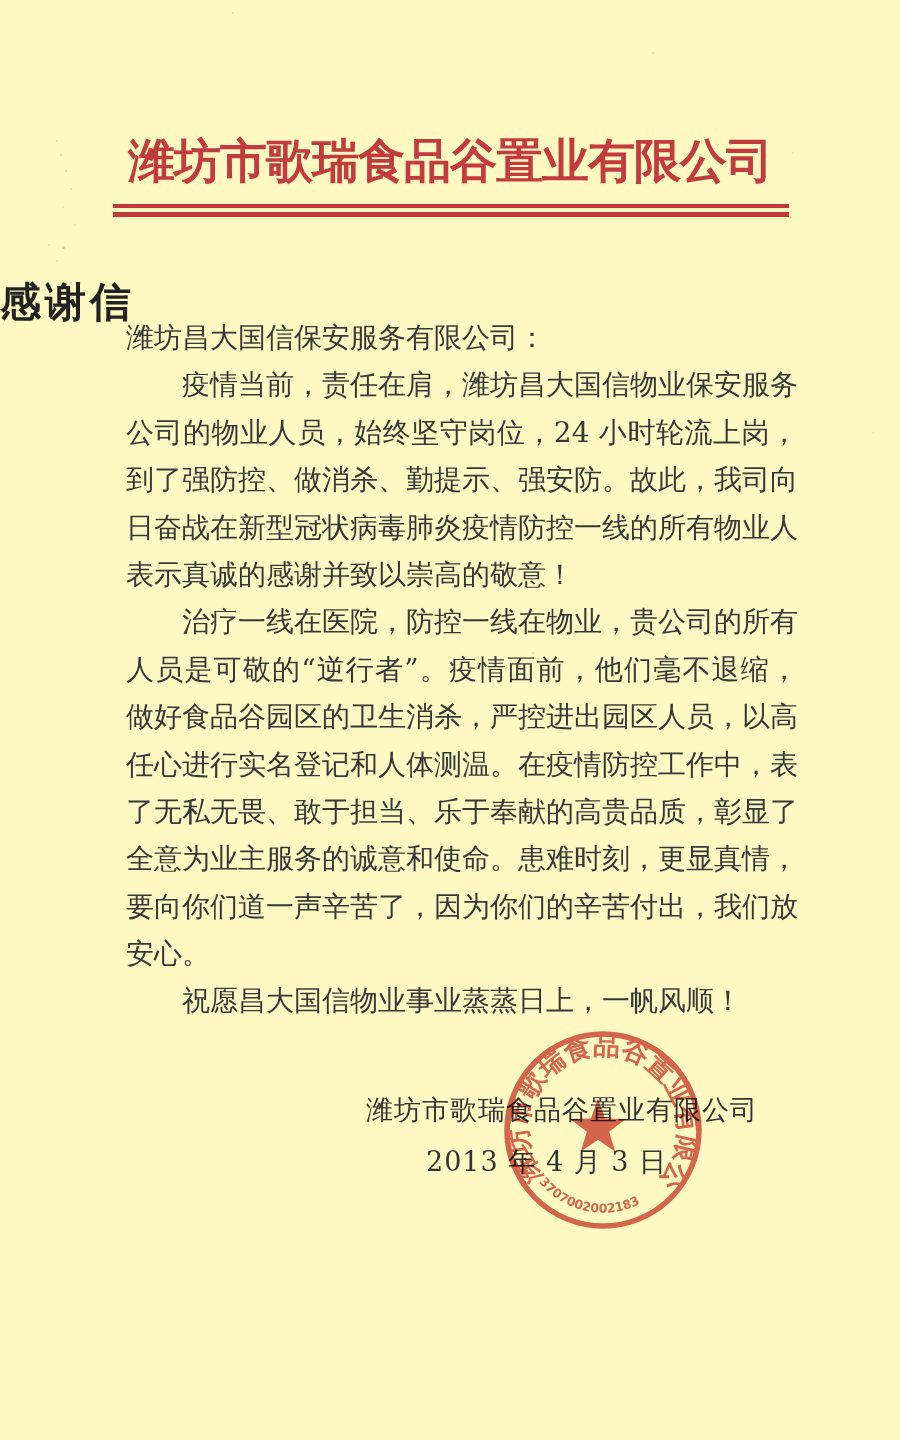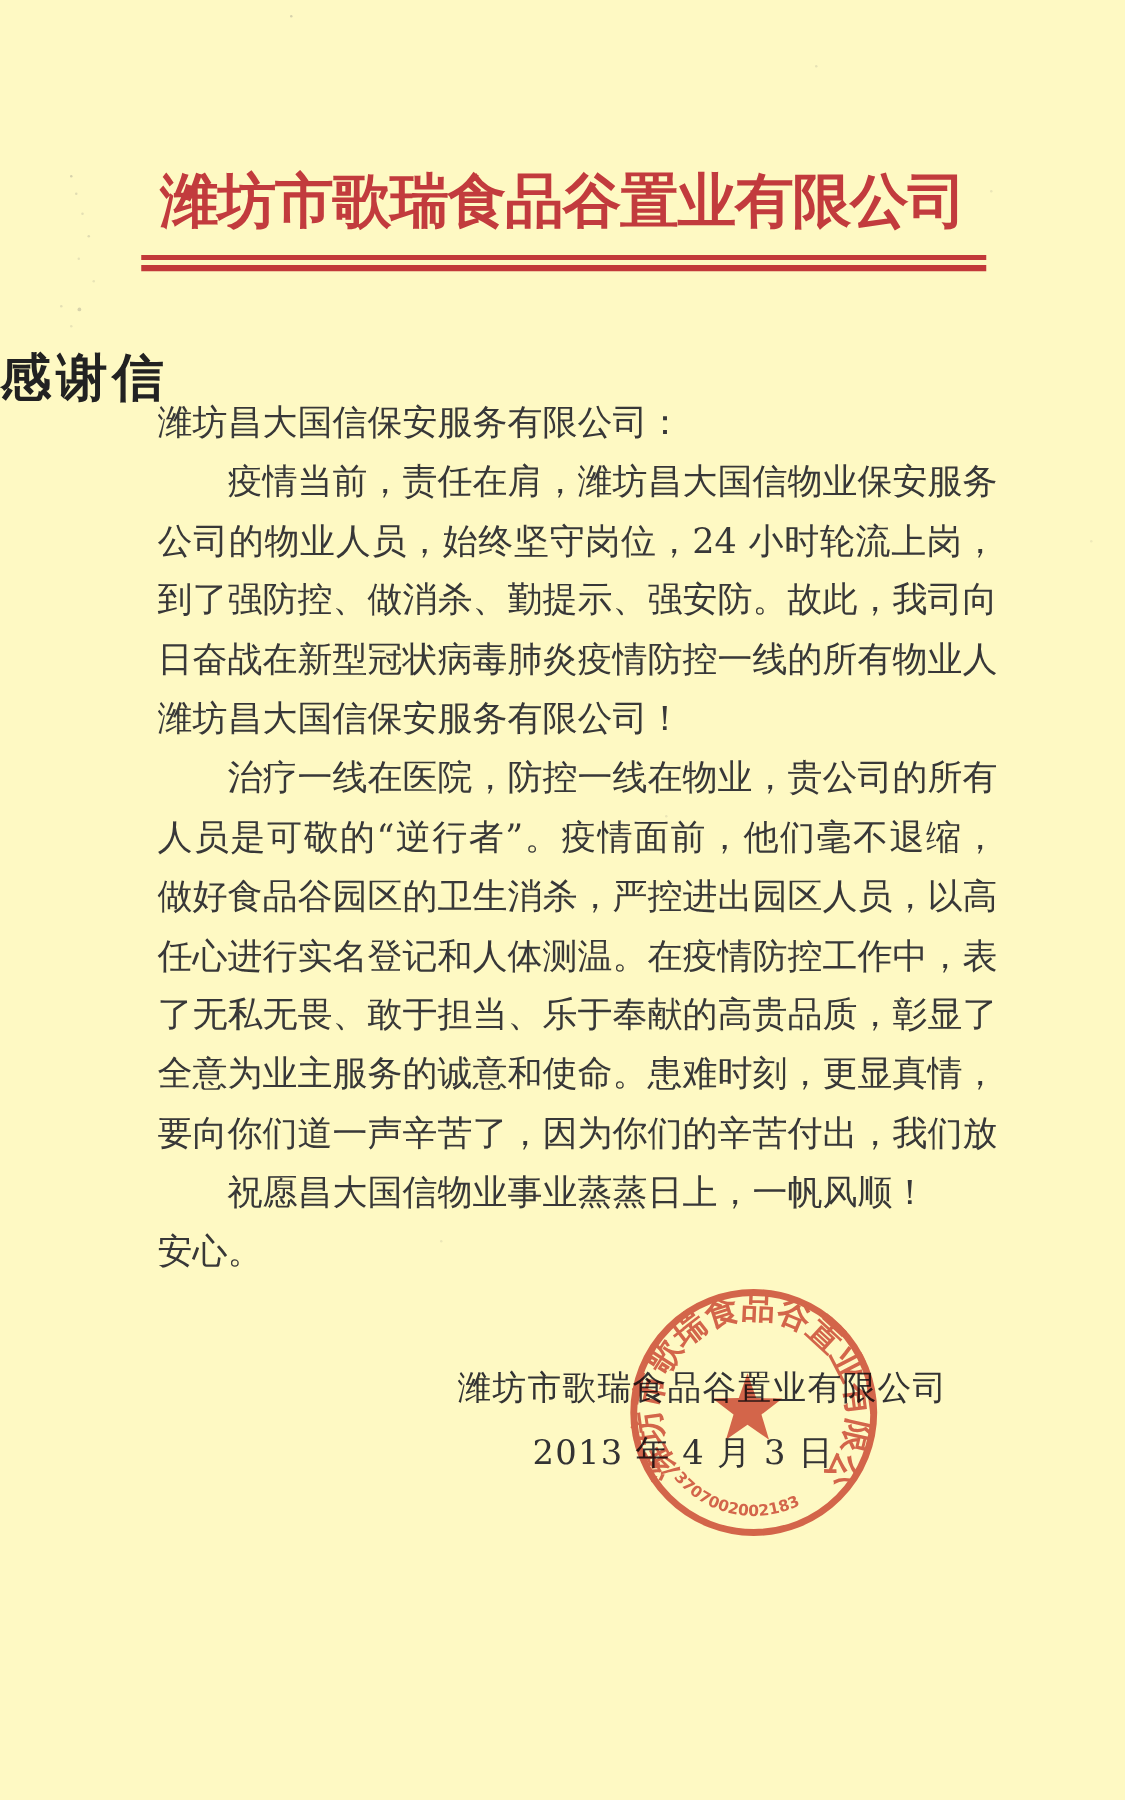--- a/index.html
+++ b/index.html
@@ -85,30 +85,30 @@
   <div class="letterhead-rule"></div>
 
   <div class="doc-title">感谢信</div>
 
   <div class="body-block">
     <div class="line">潍坊昌大国信保安服务有限公司：</div>
     <div class="line fill indent">疫情当前，责任在肩，潍坊昌大国信物业保安服务有限</div>
     <div class="line fill">公司的物业人员，始终坚守岗位，24 小时轮流上岗，真正做</div>
     <div class="line fill">到了强防控、做消杀、勤提示、强安防。故此，我司向仍每</div>
     <div class="line fill">日奋战在新型冠状病毒肺炎疫情防控一线的所有物业人员</div>
-    <div class="line">潍坊昌大国信保安服务有限公司！</div>
+    <div class="line">表示真诚的感谢并致以崇高的敬意！</div>
     <div class="line fill indent">治疗一线在医院，防控一线在物业，贵公司的所有工作</div>
     <div class="line fill">人员是可敬的“逆行者”。疫情面前，他们毫不退缩，全力</div>
     <div class="line fill">做好食品谷园区的卫生消杀，严控进出园区人员，以高度责</div>
     <div class="line fill">任心进行实名登记和人体测温。在疫情防控工作中，表现出</div>
     <div class="line fill">了无私无畏、敢于担当、乐于奉献的高贵品质，彰显了全心</div>
     <div class="line fill">全意为业主服务的诚意和使命。患难时刻，更显真情，我们</div>
     <div class="line fill">要向你们道一声辛苦了，因为你们的辛苦付出，我们放心且</div>
+    <div class="line">安心。</div>
     <div class="line indent">祝愿昌大国信物业事业蒸蒸日上，一帆风顺！</div>
-    <div class="line">安心。</div>
   </div>
 
   <div class="signature-company">潍坊市歌瑞食品谷置业有限公司</div>
   <div class="signature-date">2013 年 4 月 3 日</div>
 
   <svg class="seal" viewBox="-105 -105 210 210" xmlns="http://www.w3.org/2000/svg">
     <defs>
       <path id="sealArc" d="M -60,47 A 76,76 0 1 1 60,47" fill="none"></path>
       <path id="sealNum" d="M -64,52 A 82,82 0 0 0 64,52" fill="none"></path>
     </defs>

